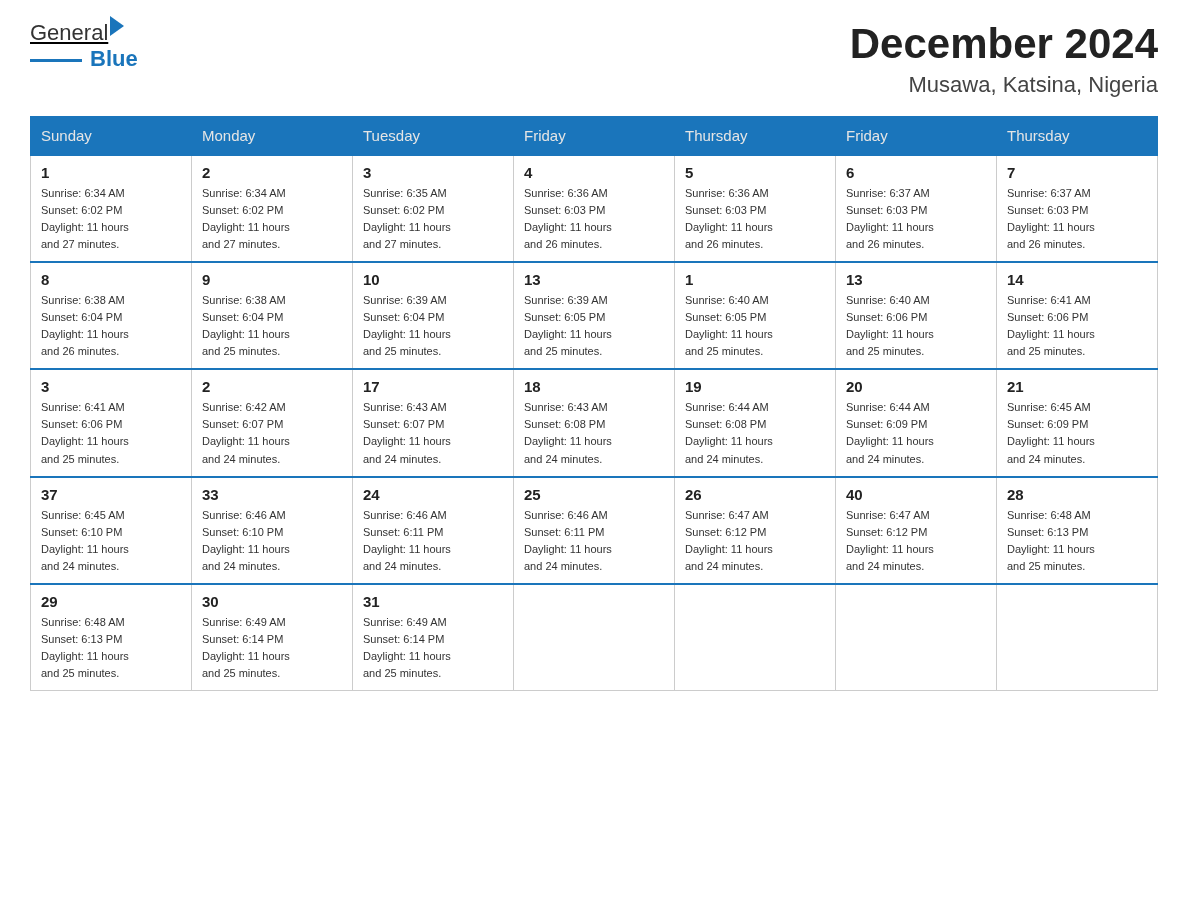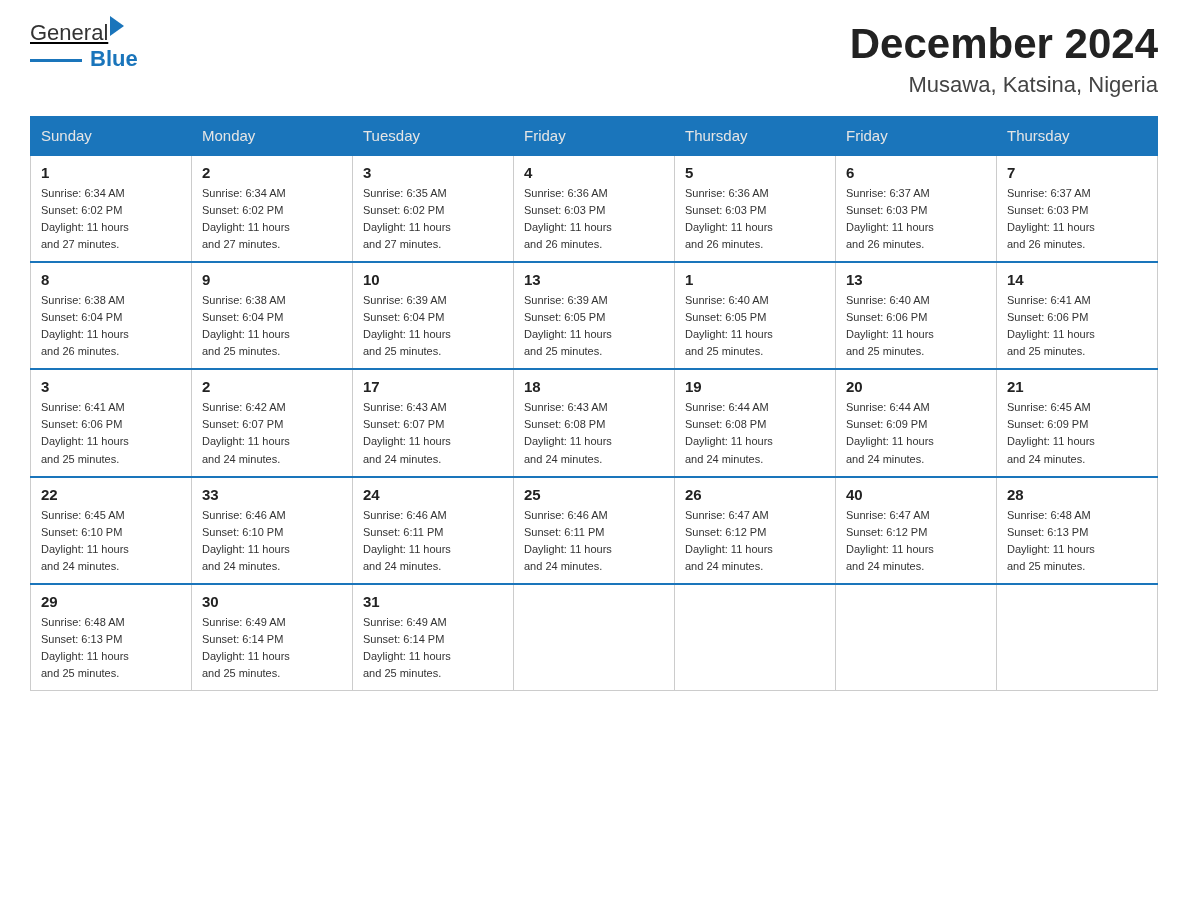--- a/index.html
+++ b/index.html
@@ -220,21 +220,21 @@
           <span class="day-num">20</span>
           <div class="day-info">Sunrise: 6:44 AM<br>Sunset: 6:09 PM<br>Daylight: 11 hours<br> and 24 minutes.</div>
         </td>
         <td>
           <span class="day-num">21</span>
           <div class="day-info">Sunrise: 6:45 AM<br>Sunset: 6:09 PM<br>Daylight: 11 hours<br> and 24 minutes.</div>
         </td>
       </tr>
       <tr>
         <td>
-          <span class="day-num">22</span>
+          <span class="day-num">37</span>
           <div class="day-info">Sunrise: 6:45 AM<br>Sunset: 6:10 PM<br>Daylight: 11 hours<br> and 24 minutes.</div>
         </td>
         <td>
           <span class="day-num">33</span>
           <div class="day-info">Sunrise: 6:46 AM<br>Sunset: 6:10 PM<br>Daylight: 11 hours<br> and 24 minutes.</div>
         </td>
         <td>
           <span class="day-num">24</span>
           <div class="day-info">Sunrise: 6:46 AM<br>Sunset: 6:11 PM<br>Daylight: 11 hours<br> and 24 minutes.</div>
         </td>

